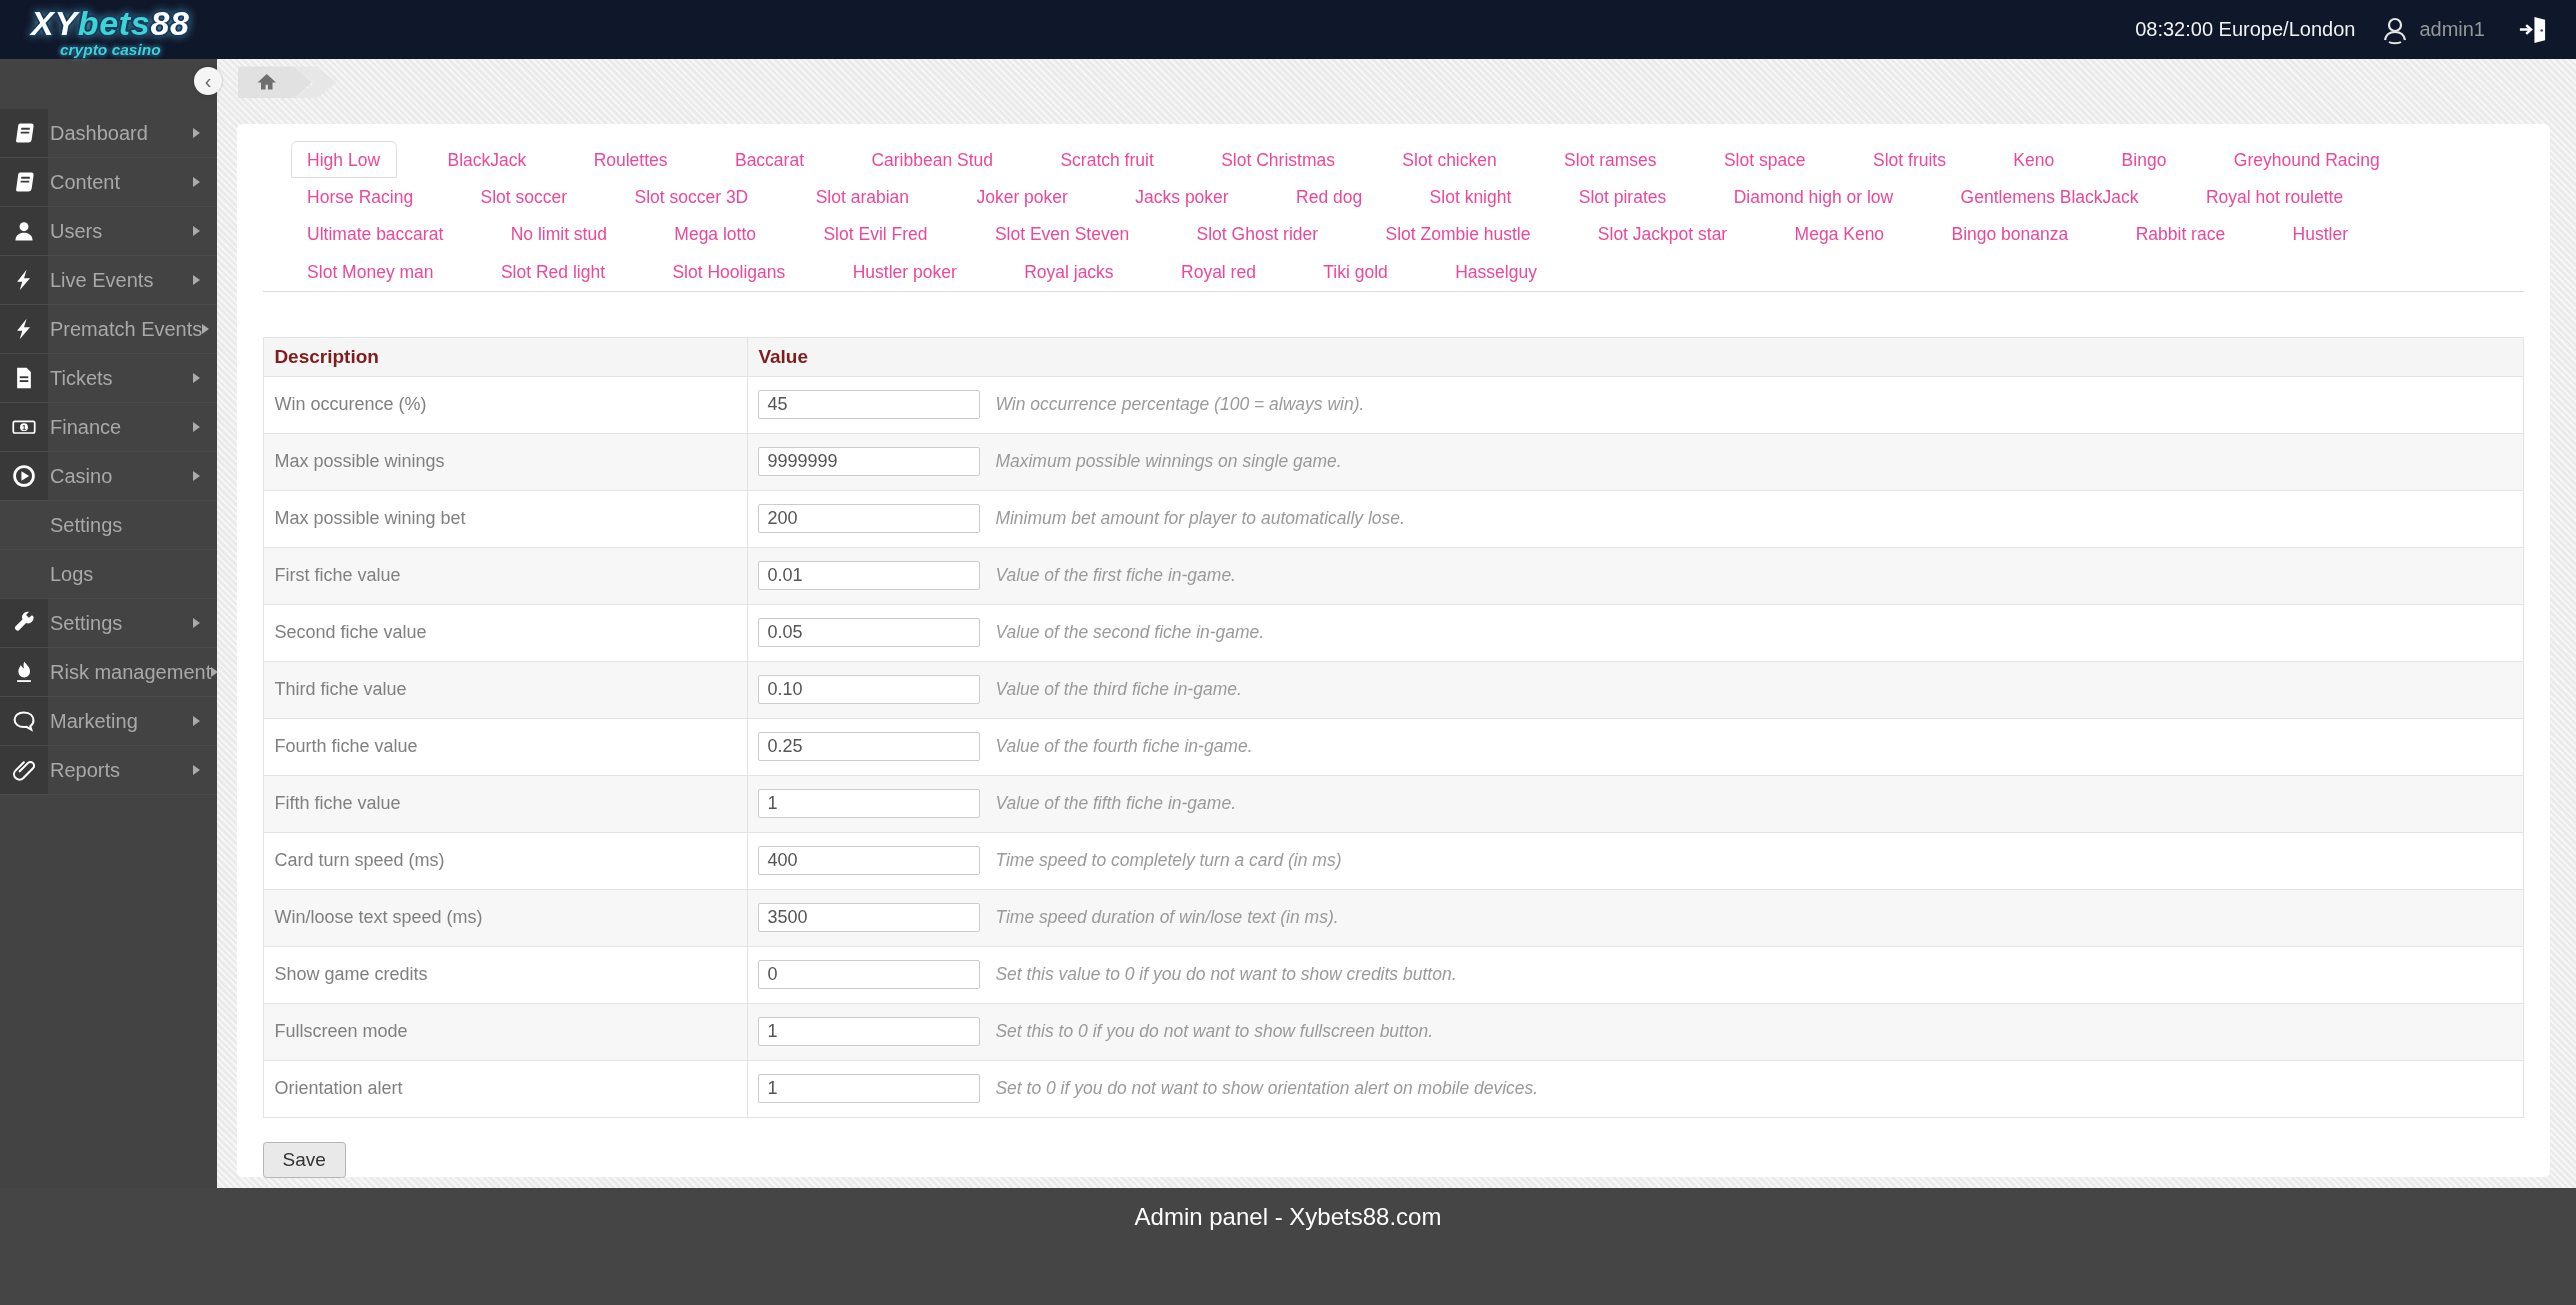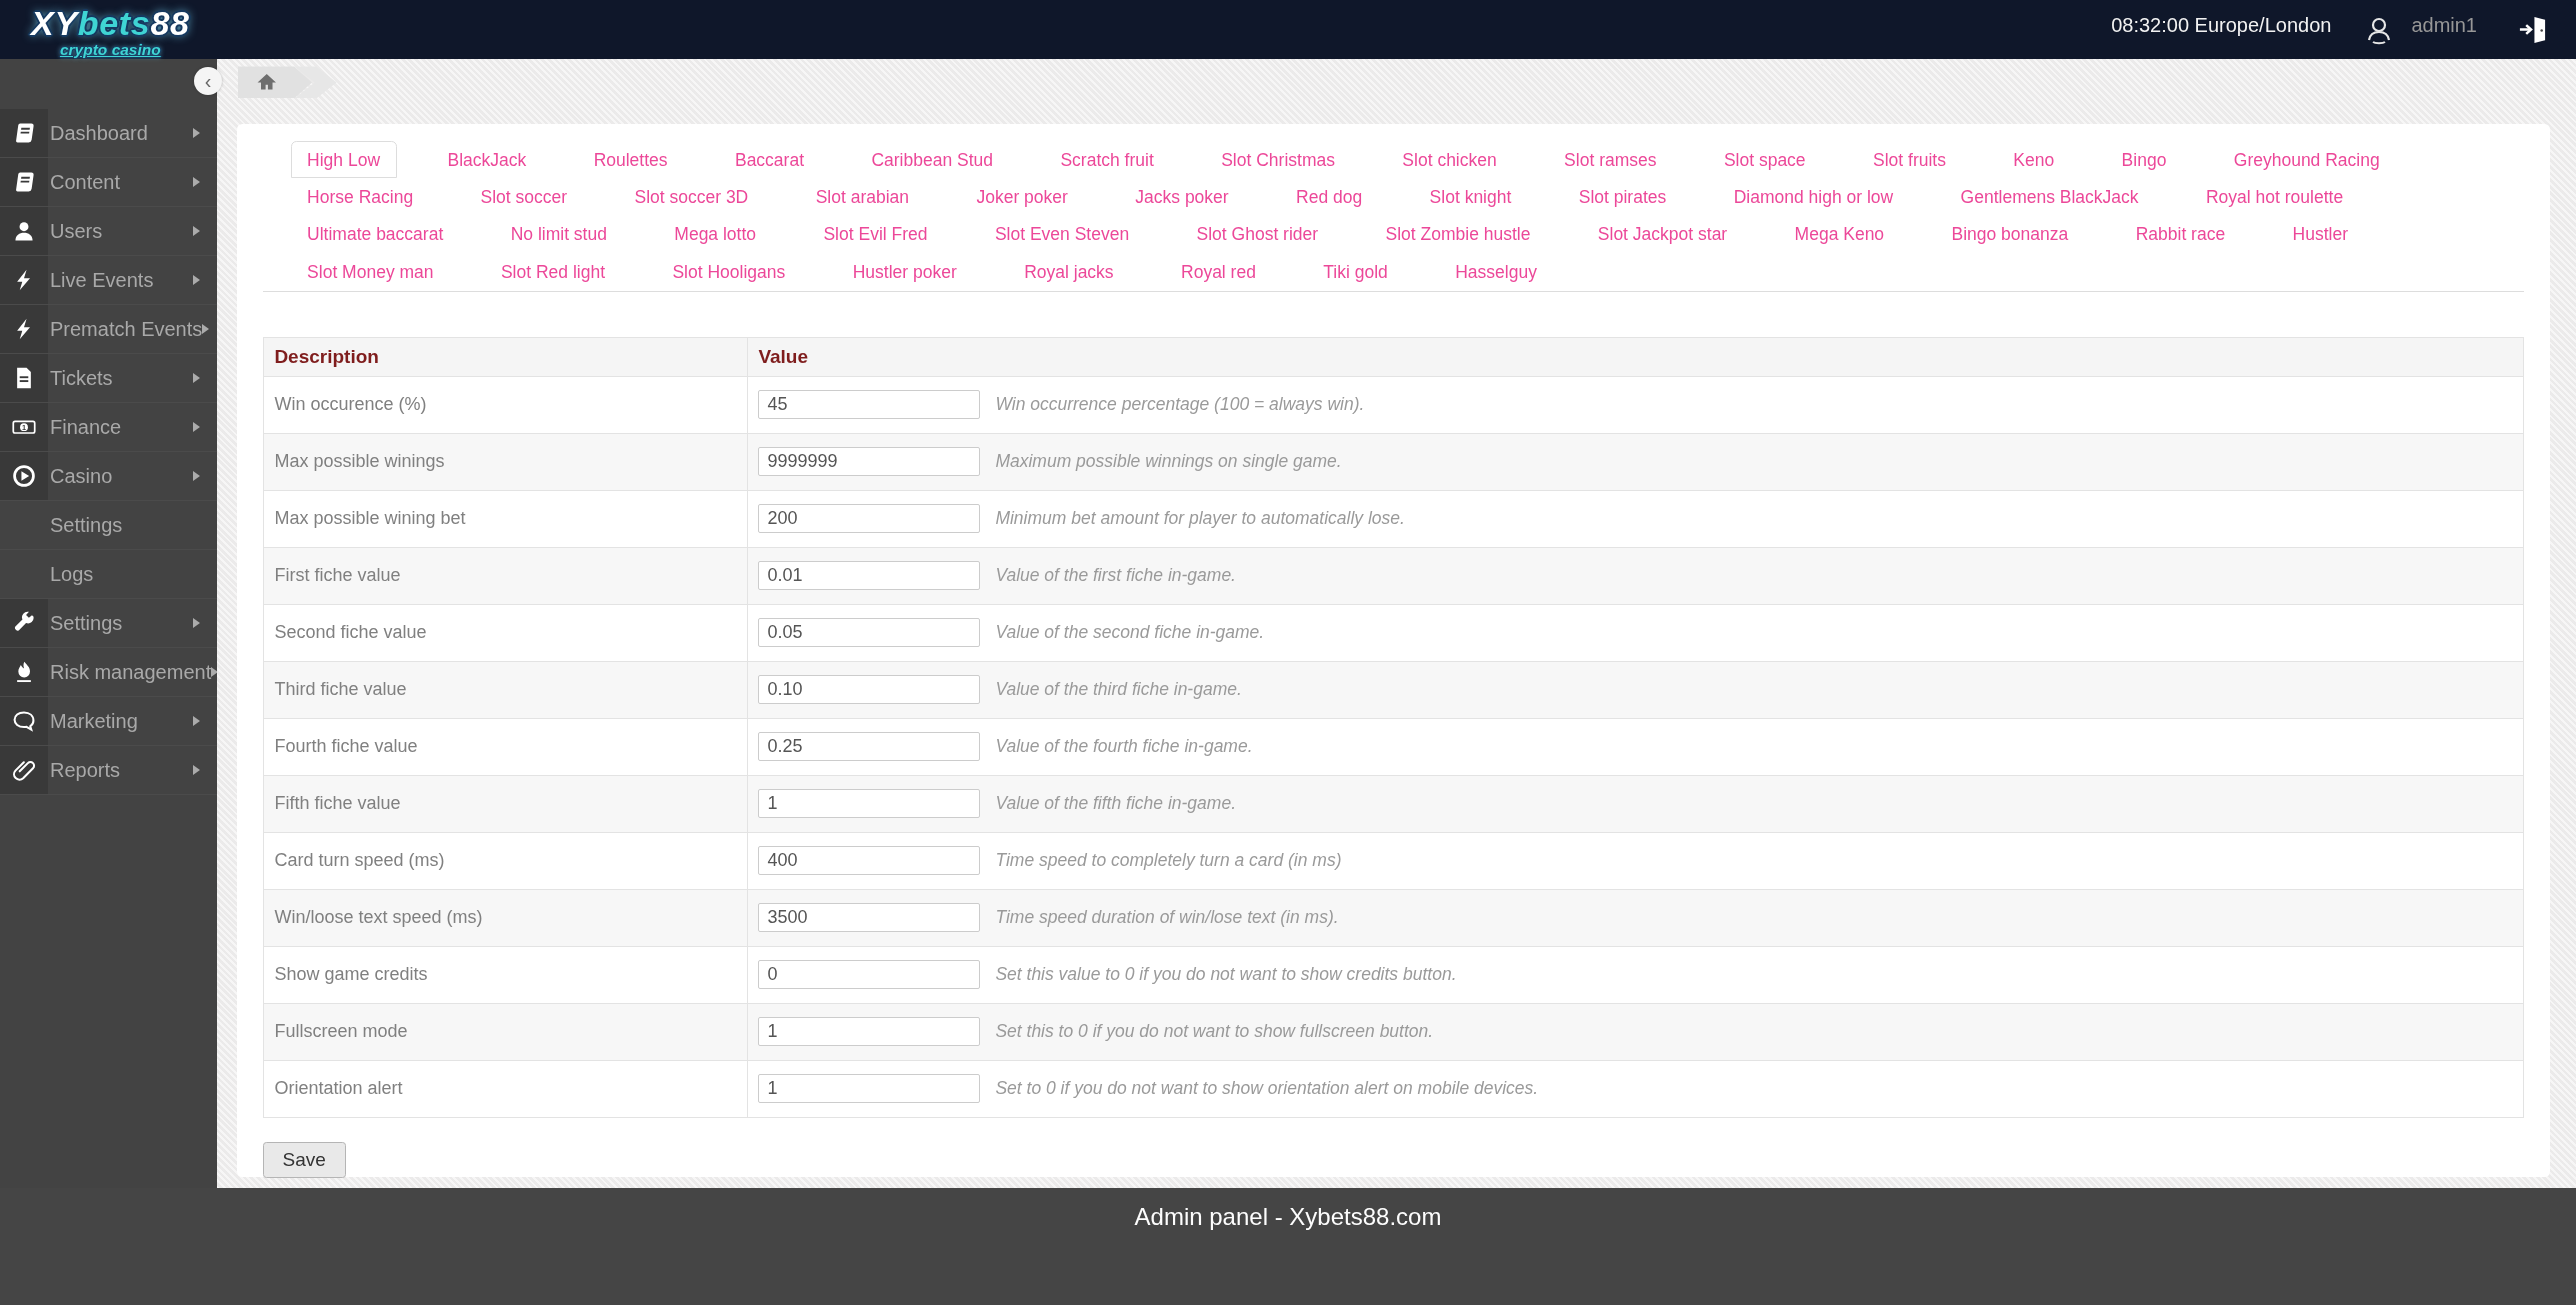--- a/index.html
+++ b/index.html
@@ -18,23 +18,22 @@
   .logo-main {
     font-size:34px; letter-spacing:0.7px;
     text-shadow:-2px 0 0 #16395f,2px 0 0 #16395f,0 -2px 0 #16395f,0 2px 0 #16395f,
       -1.3px -1.3px 0 #16395f,1.3px 1.3px 0 #16395f,-1.3px 1.3px 0 #16395f,1.3px -1.3px 0 #16395f,0 0 9.4px #6fc8e8;
   }
   .logo-xy,.logo-88 { color:#ffffff; }
   .logo-bets { color:#3fd4d4; }
   .logo-tagline {
     font-size:15.5px; color:#3fd4d4; text-align:center; margin-top:2px; font-weight:bold;
     text-shadow:-1.3px 0 0 #16395f,1.3px 0 0 #16395f,0 -1.3px 0 #16395f,0 1.3px 0 #16395f,0 0 5.4px #6fc8e8;
-    text-decoration:underline;
-  }
-  .top-right { display:flex; align-items:flex-start; margin-right:28px;gap:8px; }
+  }
+  .top-right { display:flex; align-items:center; margin-right:28px; }
   .clock { color:#f2f2f2; font-size:20px; }
   .tb-user-icon { margin-left:24px; display:flex; }
   .tb-user-icon svg { width:32px; height:32px; }
   .username { color:#979797; font-size:20px; margin-left:8px; }
   .tb-logout { margin-left:32px; display:flex; cursor:pointer; }
   .tb-logout svg { width:31px; height:31px; }
 
   
   .sidebar {
     position:absolute; top:59px; left:0; width:217px; bottom:118px;

